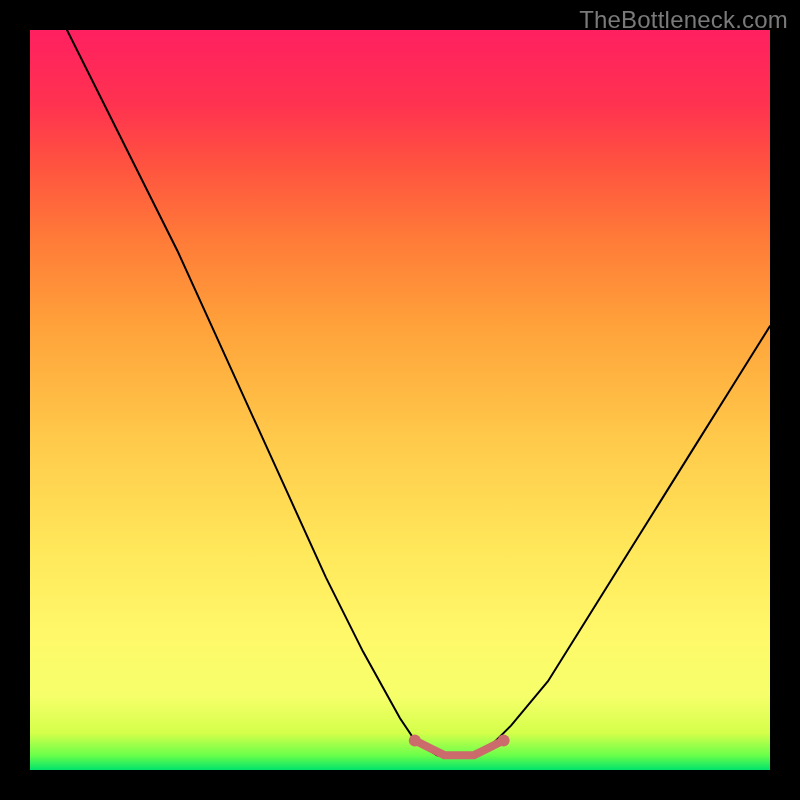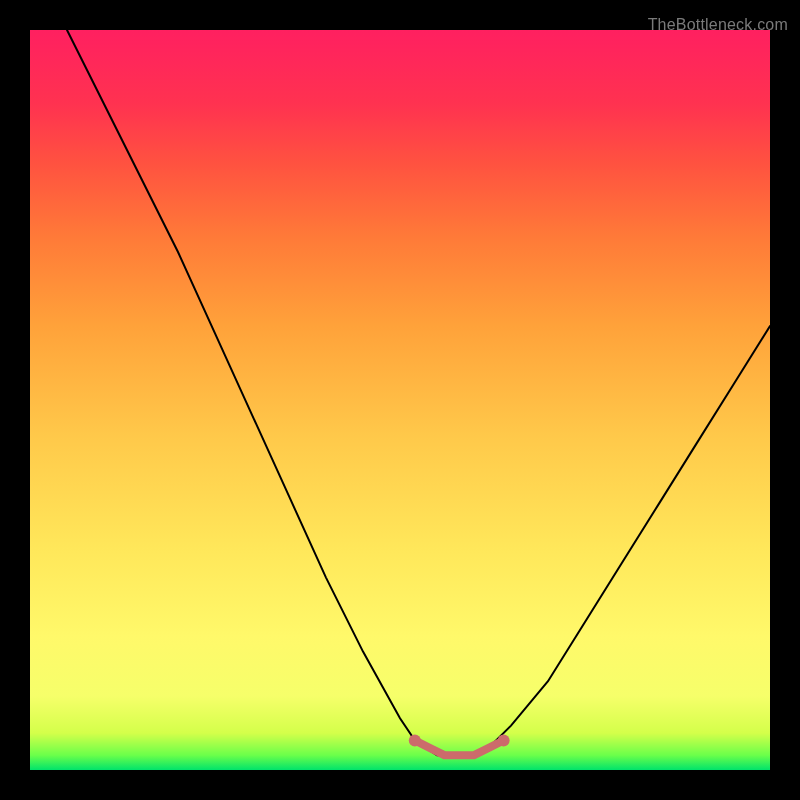--- a/index.html
+++ b/index.html
@@ -47,24 +47,23 @@
     left: 0;
     top: 0;
     width: 740px;
     height: 740px;
   }
   .watermark {
     position: absolute;
     top: 6px;
     right: 12px;
     color: #7a7a7a;
-    font-size: 16px;
+    font-size: 24px;
     font-weight: 500;
     letter-spacing: 0.2px;
-    margin-top: 10px;
   }
 </style>
 </head>
 <body>
 
 <div class="frame">
   <div class="watermark">TheBottleneck.com</div>
 
   <div class="plot">
     <svg class="curve" viewBox="0 0 740 740" preserveAspectRatio="none">

